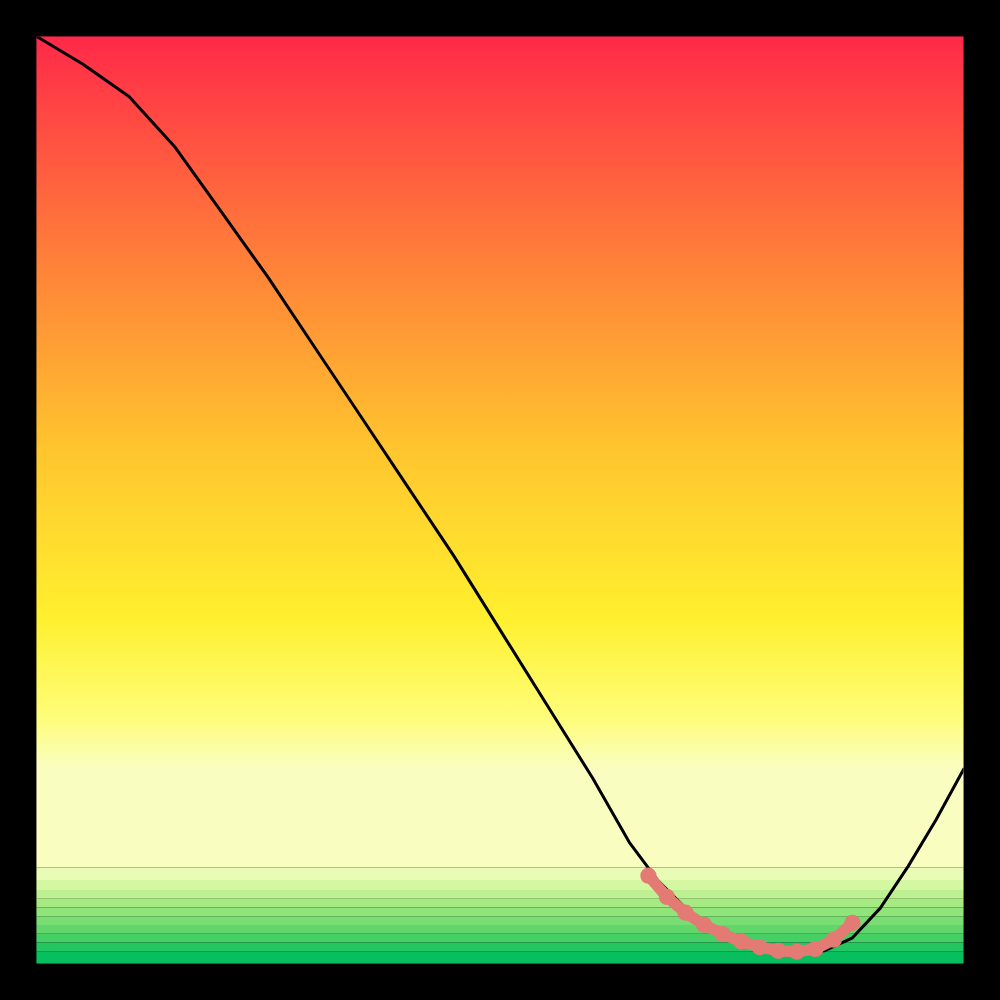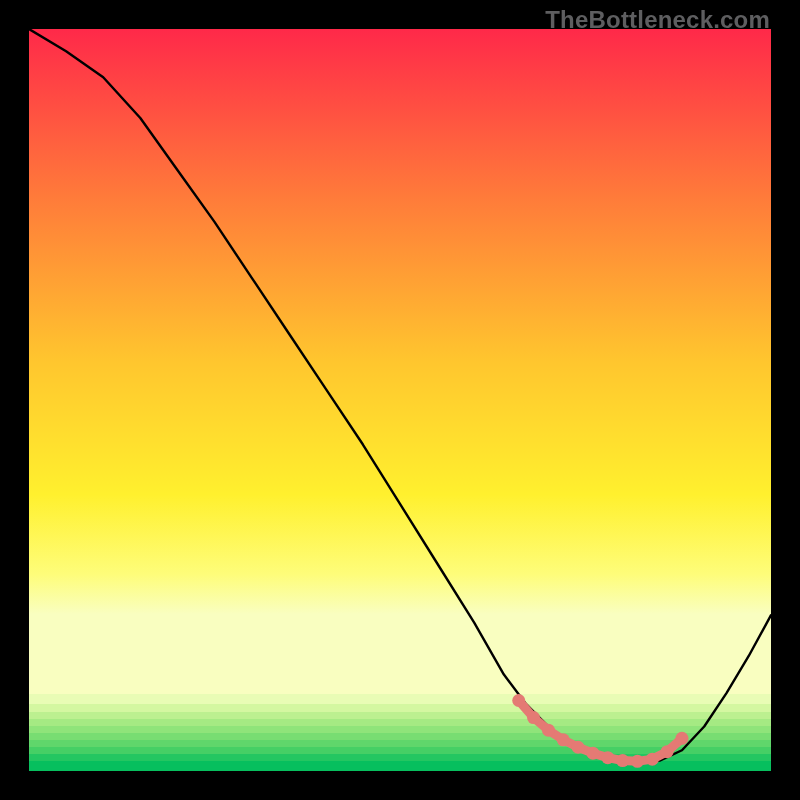--- a/index.html
+++ b/index.html
@@ -45,21 +45,20 @@
     color: #5e5e60;
     font-size: 24px;
     font-weight: 600;
     letter-spacing: 0.2px;
   }
 </style>
 </head>
 <body>
 
 <div class="stage">
-  <div class="watermark">TheBottleneck.com</div>
   <div class="plot">
     <div class="bg-gradient">
         <div style="position: absolute; left: 0px; top: 0px; width: 100%; height: 665px; background: linear-gradient(rgb(255, 41, 73) 0%, rgb(255, 122, 58) 25%, rgb(255, 198, 46) 50%, rgb(255, 240, 46) 70%, rgb(254, 253, 122) 82%, rgb(249, 254, 192) 88%);"></div>
         <div class="stripe" style="top: 665px; height: 10px; background: rgb(233, 252, 181);"></div>
         <div class="stripe" style="top: 675px; height: 8px; background: rgb(212, 247, 161);"></div>
         <div class="stripe" style="top: 683px; height: 7px; background: rgb(188, 240, 144);"></div>
         <div class="stripe" style="top: 690px; height: 7px; background: rgb(165, 234, 131);"></div>
         <div class="stripe" style="top: 697px; height: 7px; background: rgb(143, 228, 122);"></div>
         <div class="stripe" style="top: 704px; height: 7px; background: rgb(120, 221, 114);"></div>
         <div class="stripe" style="top: 711px; height: 7px; background: rgb(96, 214, 107);"></div>

